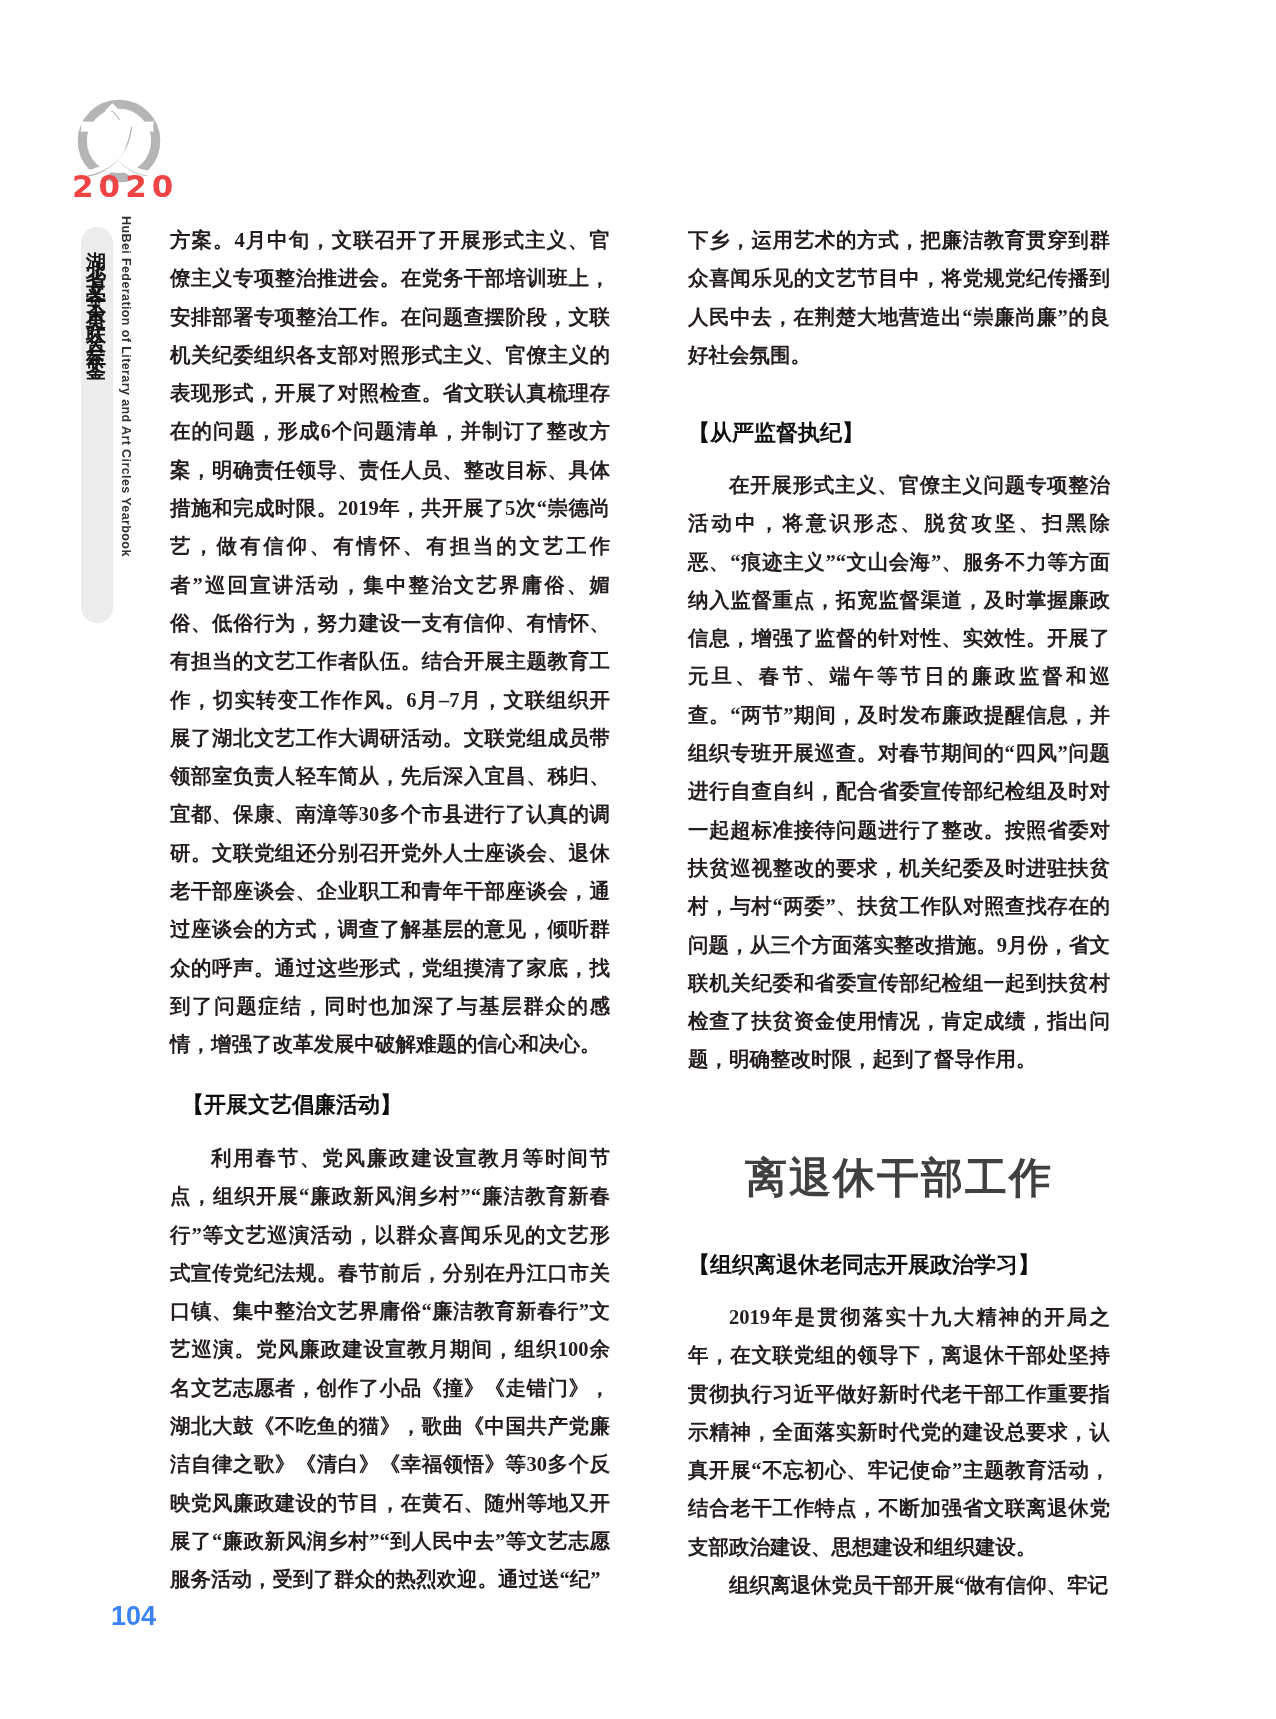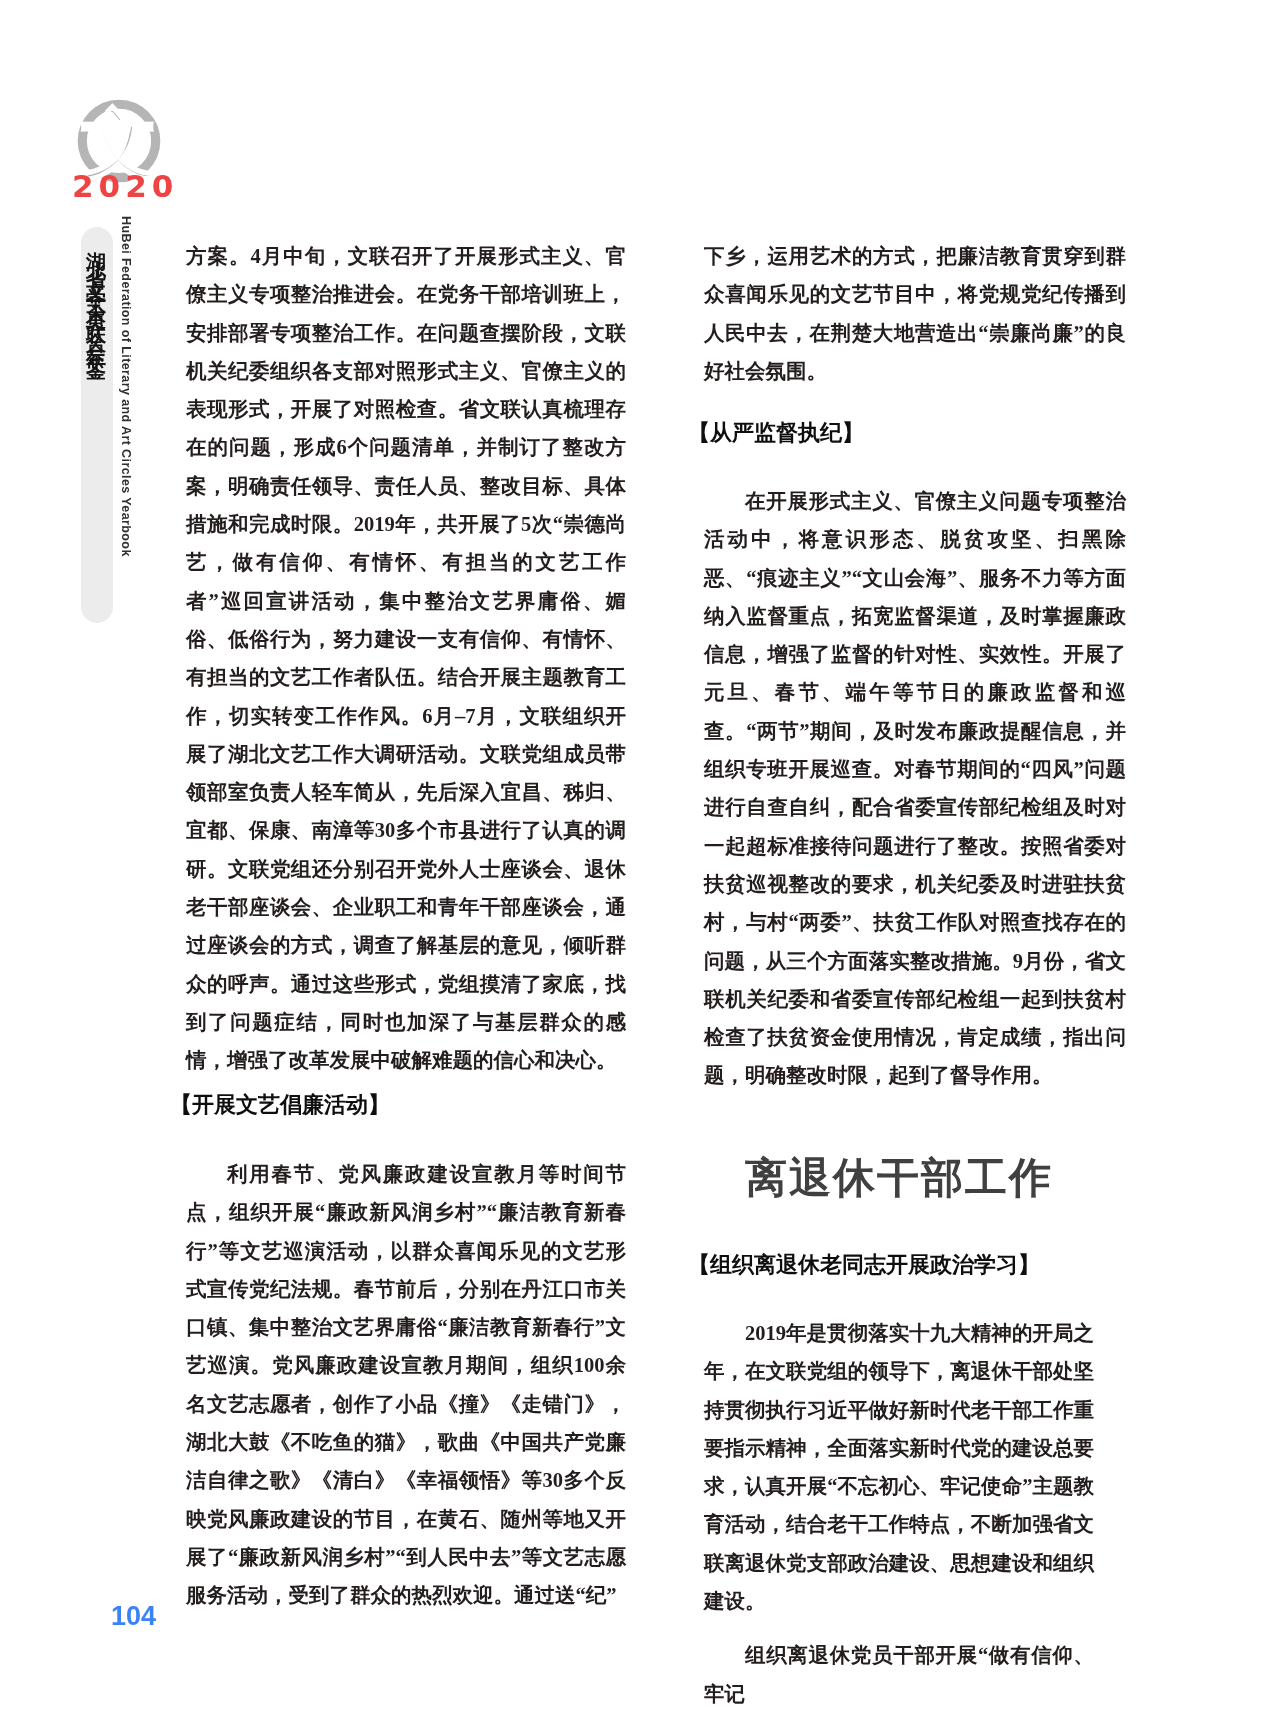--- a/index.html
+++ b/index.html
@@ -35,21 +35,21 @@
   .page-number{
     position:absolute;left:111px;top:1601px;
     font-family:"Liberation Sans", sans-serif;font-weight:bold;
     font-size:27px;color:#3b82f6;
   }
   
   .block{position:absolute;}
   .body-text{
     font-size:20.5px;line-height:38.3px;font-weight:bold;
     text-align:justify;text-justify:inter-ideograph;color:#241d1d;
-    margin:16px;
+    margin:0;
   }
   .indent{text-indent:2em;}
   .sec-heading{
     font-family:"Liberation Sans", sans-serif;font-weight:bold;
     font-size:22px;color:#0e0e0e;white-space:nowrap;margin:0;
   }
   .chapter-heading{
     font-family:"Liberation Sans", sans-serif;font-weight:bold;
     font-size:42px;color:#404040;text-align:center;margin:0;
     letter-spacing:2px;
@@ -68,21 +68,21 @@
 </div>
 <div class="year">2020</div>
 
 <div class="sidebar-strip">
   <span class="sidebar-cn">湖北省文学艺术界联合会年鉴</span>
 </div>
 <div class="sidebar-en">HuBei Federation of Literary and Art Circles Yearbook</div>
 
 <p class="block lc body-text" style="top:221px;">方案。4月中旬，文联召开了开展形式主义、官僚主义专项整治推进会。在党务干部培训班上，安排部署专项整治工作。在问题查摆阶段，文联机关纪委组织各支部对照形式主义、官僚主义的表现形式，开展了对照检查。省文联认真梳理存在的问题，形成6个问题清单，并制订了整改方案，明确责任领导、责任人员、整改目标、具体措施和完成时限。2019年，共开展了5次“崇德尚艺，做有信仰、有情怀、有担当的文艺工作者”巡回宣讲活动，集中整治文艺界庸俗、媚俗、低俗行为，努力建设一支有信仰、有情怀、有担当的文艺工作者队伍。结合开展主题教育工作，切实转变工作作风。6月–7月，文联组织开展了湖北文艺工作大调研活动。文联党组成员带领部室负责人轻车简从，先后深入宜昌、秭归、宜都、保康、南漳等30多个市县进行了认真的调研。文联党组还分别召开党外人士座谈会、退休老干部座谈会、企业职工和青年干部座谈会，通过座谈会的方式，调查了解基层的意见，倾听群众的呼声。通过这些形式，党组摸清了家底，找到了问题症结，同时也加深了与基层群众的感情，增强了改革发展中破解难题的信心和决心。</p>
 
-<h3 class="block lc sec-heading" style="top:1090px;">【开展文艺倡廉活动】</h3>
+<h3 class="block lc sec-heading" style="top:1090px;margin-left:12px;">【开展文艺倡廉活动】</h3>
 
 <p class="block lc body-text indent" style="top:1139px;">利用春节、党风廉政建设宣教月等时间节点，组织开展“廉政新风润乡村”“廉洁教育新春行”等文艺巡演活动，以群众喜闻乐见的文艺形式宣传党纪法规。春节前后，分别在丹江口市关口镇、集中整治文艺界庸俗“廉洁教育新春行”文艺巡演。党风廉政建设宣教月期间，组织100余名文艺志愿者，创作了小品《撞》《走错门》，湖北大鼓《不吃鱼的猫》，歌曲《中国共产党廉洁自律之歌》《清白》《幸福领悟》等30多个反映党风廉政建设的节目，在黄石、随州等地又开展了“廉政新风润乡村”“到人民中去”等文艺志愿服务活动，受到了群众的热烈欢迎。通过送“纪”</p>
 
 <p class="block rc body-text" style="top:221px;">下乡，运用艺术的方式，把廉洁教育贯穿到群众喜闻乐见的文艺节目中，将党规党纪传播到人民中去，在荆楚大地营造出“崇廉尚廉”的良好社会氛围。</p>
 
 <h3 class="block rc sec-heading" style="top:418px;">【从严监督执纪】</h3>
 
 <p class="block rc body-text indent" style="top:466px;">在开展形式主义、官僚主义问题专项整治活动中，将意识形态、脱贫攻坚、扫黑除恶、“痕迹主义”“文山会海”、服务不力等方面纳入监督重点，拓宽监督渠道，及时掌握廉政信息，增强了监督的针对性、实效性。开展了元旦、春节、端午等节日的廉政监督和巡查。“两节”期间，及时发布廉政提醒信息，并组织专班开展巡查。对春节期间的“四风”问题进行自查自纠，配合省委宣传部纪检组及时对一起超标准接待问题进行了整改。按照省委对扶贫巡视整改的要求，机关纪委及时进驻扶贫村，与村“两委”、扶贫工作队对照查找存在的问题，从三个方面落实整改措施。9月份，省文联机关纪委和省委宣传部纪检组一起到扶贫村检查了扶贫资金使用情况，肯定成绩，指出问题，明确整改时限，起到了督导作用。</p>
 
 <h1 class="block rc chapter-heading" style="top:1150px;">离退休干部工作</h1>

